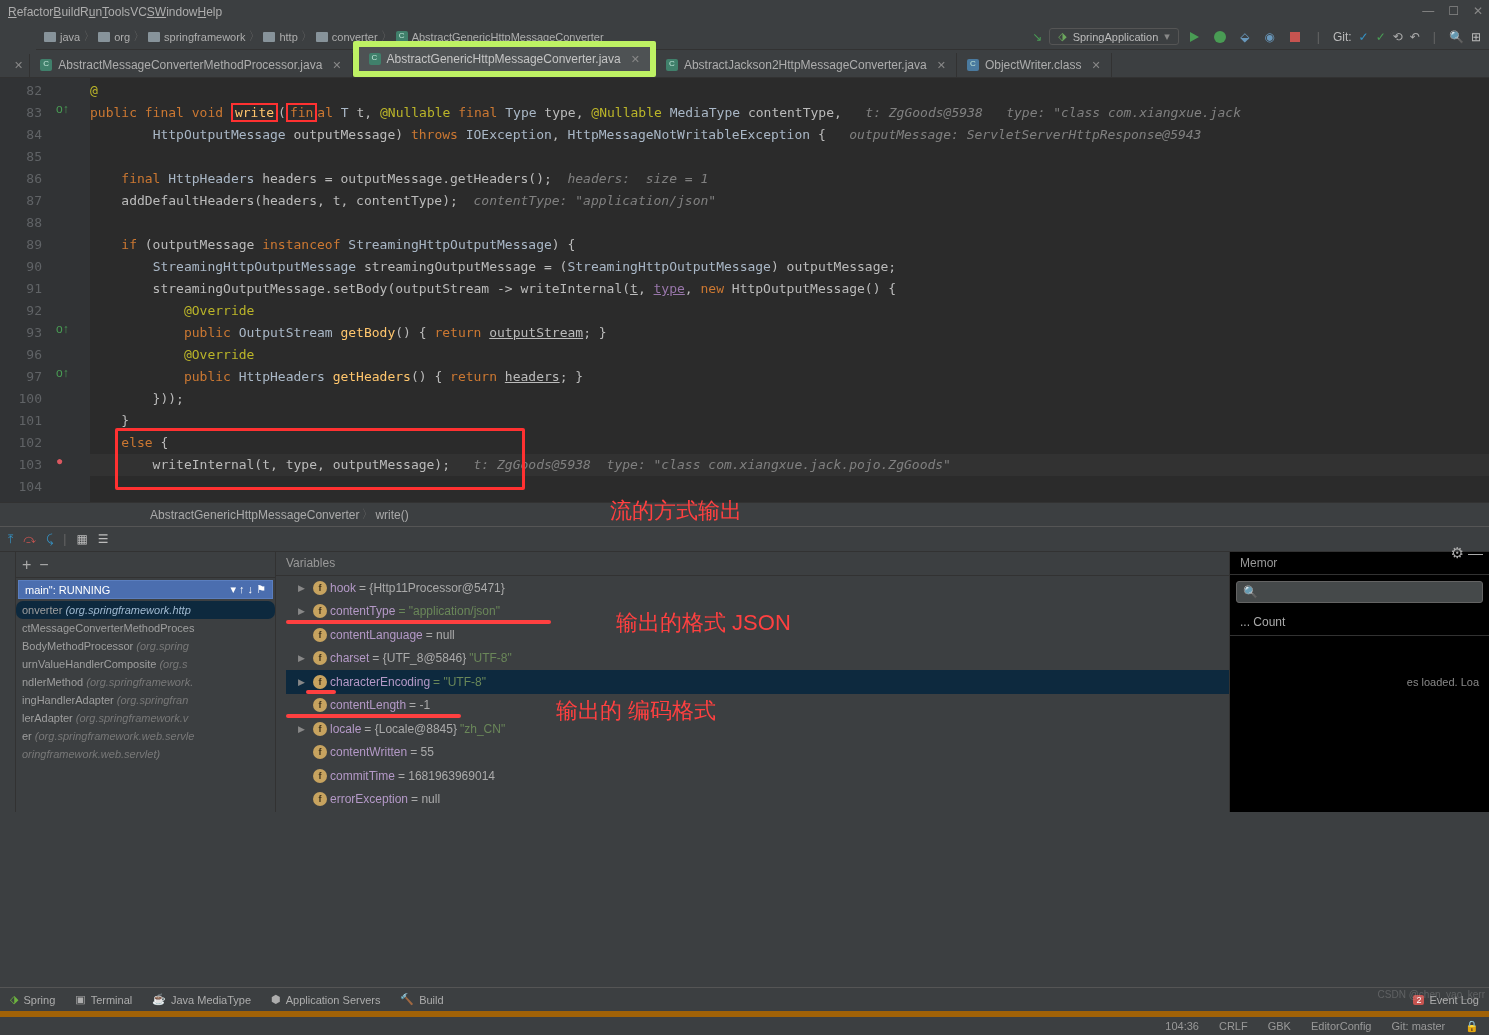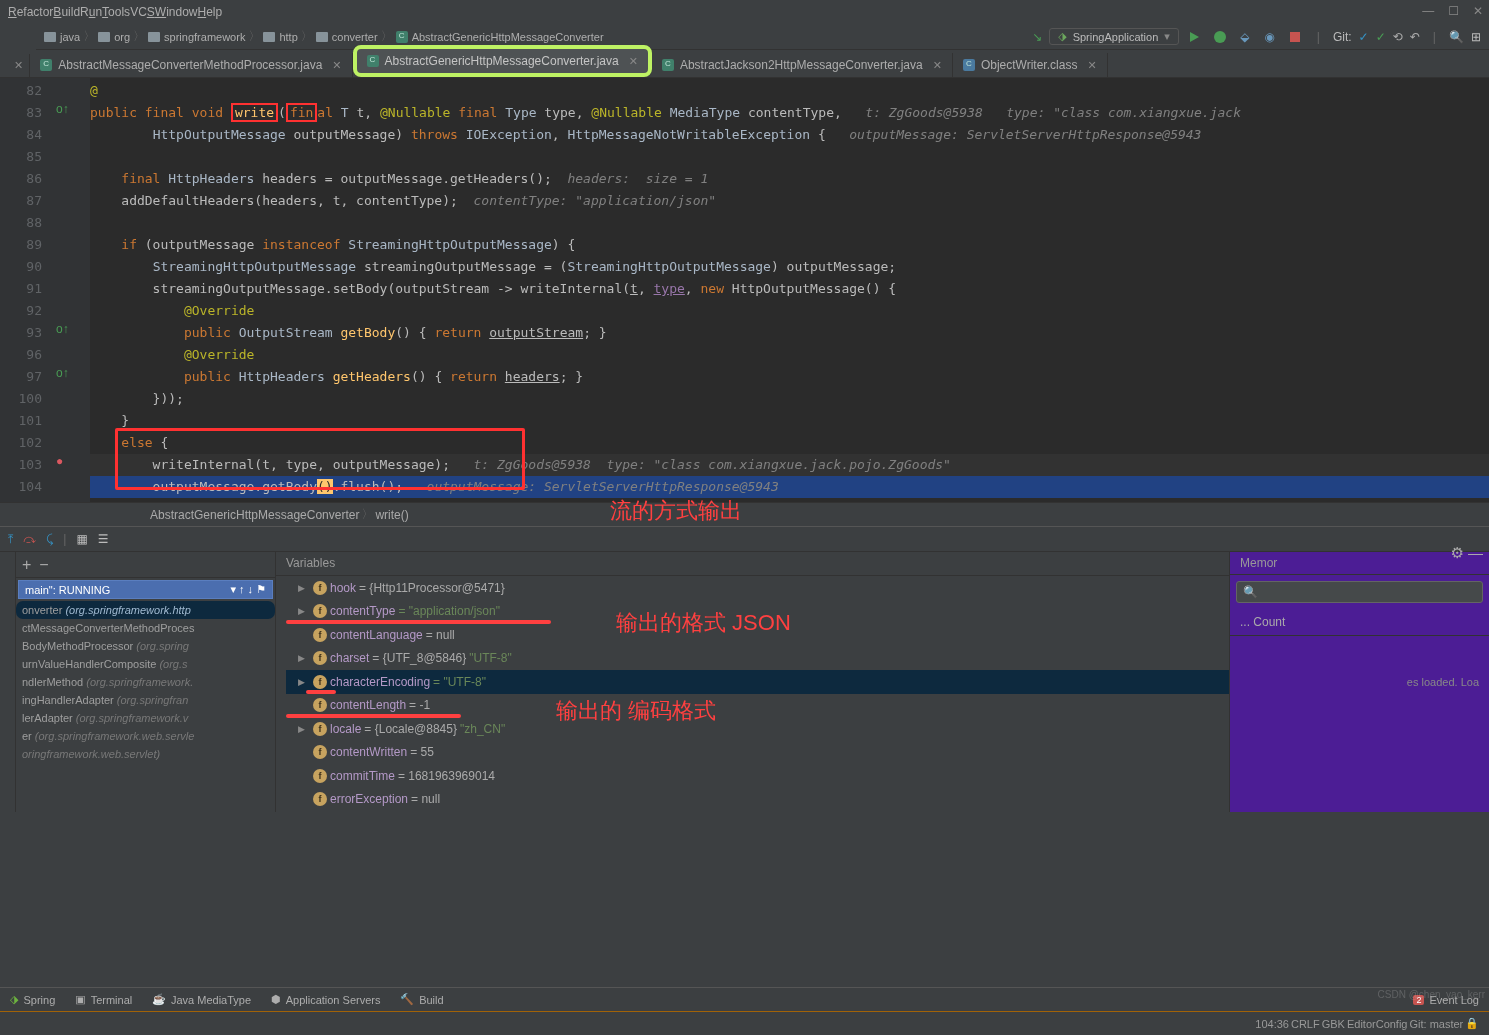--- a/index.html
+++ b/index.html
@@ -14,21 +14,21 @@
 .chev { color: #666; margin: 0 2px; }
 .nav-right { margin-left: auto; display: flex; align-items: center; gap: 7px; }
 .run-config { background: #3c3f41; border: 1px solid #555; padding: 1px 8px; border-radius: 3px; display: flex; align-items: center; gap: 6px; font-size: 11px; }
 .icon-btn { width: 18px; height: 18px; display: inline-flex; align-items: center; justify-content: center; cursor: pointer; }
 .play-icon { border-left: 9px solid #499c54; border-top: 5px solid transparent; border-bottom: 5px solid transparent; }
 .bug-icon { width: 12px; height: 12px; background: #499c54; border-radius: 50%; }
 .stop-icon { width: 10px; height: 10px; background: #c75450; }
 .tabs { height: 28px; background: #3c3f41; display: flex; align-items: flex-end; padding-left: 4px; border-bottom: 1px solid #323232; }
 .tab { padding: 5px 10px; display: flex; align-items: center; gap: 6px; font-size: 12px; color: #adadad; border-right: 1px solid #323232; background: #3c3f41; position: relative; }
 .tab.active { background: #4e5254; color: #c5c5c5; }
-.tab.red-box { border: 4px solid #bef264; border-radius: 8px; }
+.tab.red-box { border: 6px solid #bef264; border-radius: 2px; }
 .tab .close { color: #888; font-size: 11px; margin-left: 4px; }
 .java-icon { width: 12px; height: 12px; background: #40806b; border-radius: 2px; display: inline-block; position: relative; }
 .java-icon::after { content: "C"; color: #bfe4d7; font-size: 8px; position: absolute; left: 3px; top: 0; }
 .editor-area { display: flex; height: 424px; background: #2b2b2b; position: relative; }
 .gutter { width: 50px; background: #313335; color: #606366; text-align: right; padding: 2px 8px 0 0; font-family: "Consolas", monospace; font-size: 13px; }
 .gutter div { height: 22px; line-height: 22px; position: relative; }
 .gutter-marks { width: 40px; background: #313335; position: relative; }
 .mark { position: absolute; left: 6px; }
 .code { flex: 1; font-family: "Consolas", monospace; font-size: 13px; padding-top: 2px; position: relative; overflow: hidden; }
 .code-line { height: 22px; line-height: 22px; white-space: pre; }
@@ -58,26 +58,26 @@
 .vars-header { height: 24px; padding: 4px 10px; color: #999; border-bottom: 1px solid #323232; background: #3c3f41; }
 .var-tree { flex: 1; overflow: hidden; padding-left: 10px; font-size: 12px; position: relative; }
 .var-row { height: 23.5px; display: flex; align-items: center; gap: 3px; padding-left: 12px; }
 .var-row.sel { background: #0d293e; }
 .var-arrow { color: #888; width: 12px; font-size: 9px; }
 .var-icon { width: 14px; height: 14px; background: #c7a35f; border-radius: 50%; display: inline-flex; align-items: center; justify-content: center; font-size: 9px; color: #3a2e1a; font-weight: bold; }
 .var-name { color: #b499c7; }
 .var-val { color: #aaa; }
 .var-str { color: #6a8759; }
 .red-underline { position: absolute; height: 4px; background: #ff4040; border-radius: 2px; }
-.memory-panel { width: 260px; background: #4c1d95; border-left: 1px solid #323232; }
+.memory-panel { width: 260px; background: #000000; border-left: 1px solid #323232; }
 .mem-header { padding: 4px 10px; color: #999; border-bottom: 1px solid #323232; }
 .mem-search { margin: 6px; background: #45494a; border: 1px solid #646464; height: 22px; display: flex; align-items: center; padding: 0 6px; gap: 6px; border-radius: 3px; }
 .bottom-bar { height: 24px; background: #3c3f41; display: flex; align-items: center; padding: 0 10px; gap: 20px; border-top: 1px solid #555; font-size: 11px; position: absolute; bottom: 24px; width: 100%; }
 .bb-item { display: flex; align-items: center; gap: 5px; color: #adadad; }
-.status-bar { height: 24px; background: #3c3f41; display: flex; align-items: center; padding: 0 10px; justify-content: flex-end; gap: 2px; font-size: 11px; color: #999; position: absolute; bottom: 0; width: 100%; border-top: 1px solid #a16207; }
+.status-bar { height: 24px; background: #3c3f41; display: flex; align-items: center; padding: 0 10px; justify-content: flex-end; gap: 20px; font-size: 11px; color: #999; position: absolute; bottom: 0; width: 100%; border-top: 6px solid #a16207; }
 .watermark { position: absolute; right: 4px; bottom: 35px; color: rgba(200,200,200,0.25); font-size: 10px; }
 .gear-right { position: absolute; right: 6px; top: 544px; color: #aaa; font-size: 15px; }
 </style>
 </head>
 <body>
 
 <div class="menubar">
   <span><u>R</u>efactor</span>
   <span><u>B</u>uild</span>
   <span>R<u>u</u>n</span>
@@ -218,21 +218,20 @@
     <div class="code-line">        <span class="type">StreamingHttpOutputMessage</span> streamingOutputMessage = (<span class="type">StreamingHttpOutputMessage</span>) outputMessage;</div>
     <div class="code-line">        streamingOutputMessage.setBody(outputStream -&gt; writeInternal(<span style="text-decoration:underline">t</span>, <span style="color:#9876aa;text-decoration:underline">type</span>, <span class="kw">new</span> HttpOutputMessage() {</div>
     <div class="code-line">            <span class="ann">@Override</span></div>
     <div class="code-line">            <span class="kw">public</span> <span class="type">OutputStream</span> <span class="method">getBody</span>() { <span class="kw">return</span> <span style="text-decoration:underline">outputStream</span>; }</div>
     <div class="code-line">            <span class="ann">@Override</span></div>
     <div class="code-line">            <span class="kw">public</span> <span class="type">HttpHeaders</span> <span class="method">getHeaders</span>() { <span class="kw">return</span> <span style="text-decoration:underline">headers</span>; }</div>
     <div class="code-line">        }));</div>
     <div class="code-line">    }</div>
     <div class="code-line">    <span class="kw">else</span> {</div>
     <div class="code-line hl-line-dark">        writeInternal(t, type, outputMessage);   <span class="cmt ital">t: ZgGoods@5938  type: "class com.xiangxue.jack.pojo.ZgGoods"</span></div>
-    <div class="code-line hl-line">        outputMessage.getBody<span style="background:#ffc66d;color:#2b2b2b">()</span>.flush();   <span class="cmt ital">outputMessage: ServletServerHttpResponse@5943</span></div>
     <div class="red-box-else" style="left:25px;top:350px;width:410px;height:62px"></div>
   </div>
   <div class="red-anno" style="left:610px;top:418px">流的方式输出</div>
 </div>
 
 <div class="breadcrumb-code">
   <span>AbstractGenericHttpMessageConverter</span>
   <span class="chev">〉</span>
   <span>write()</span>
 </div>

